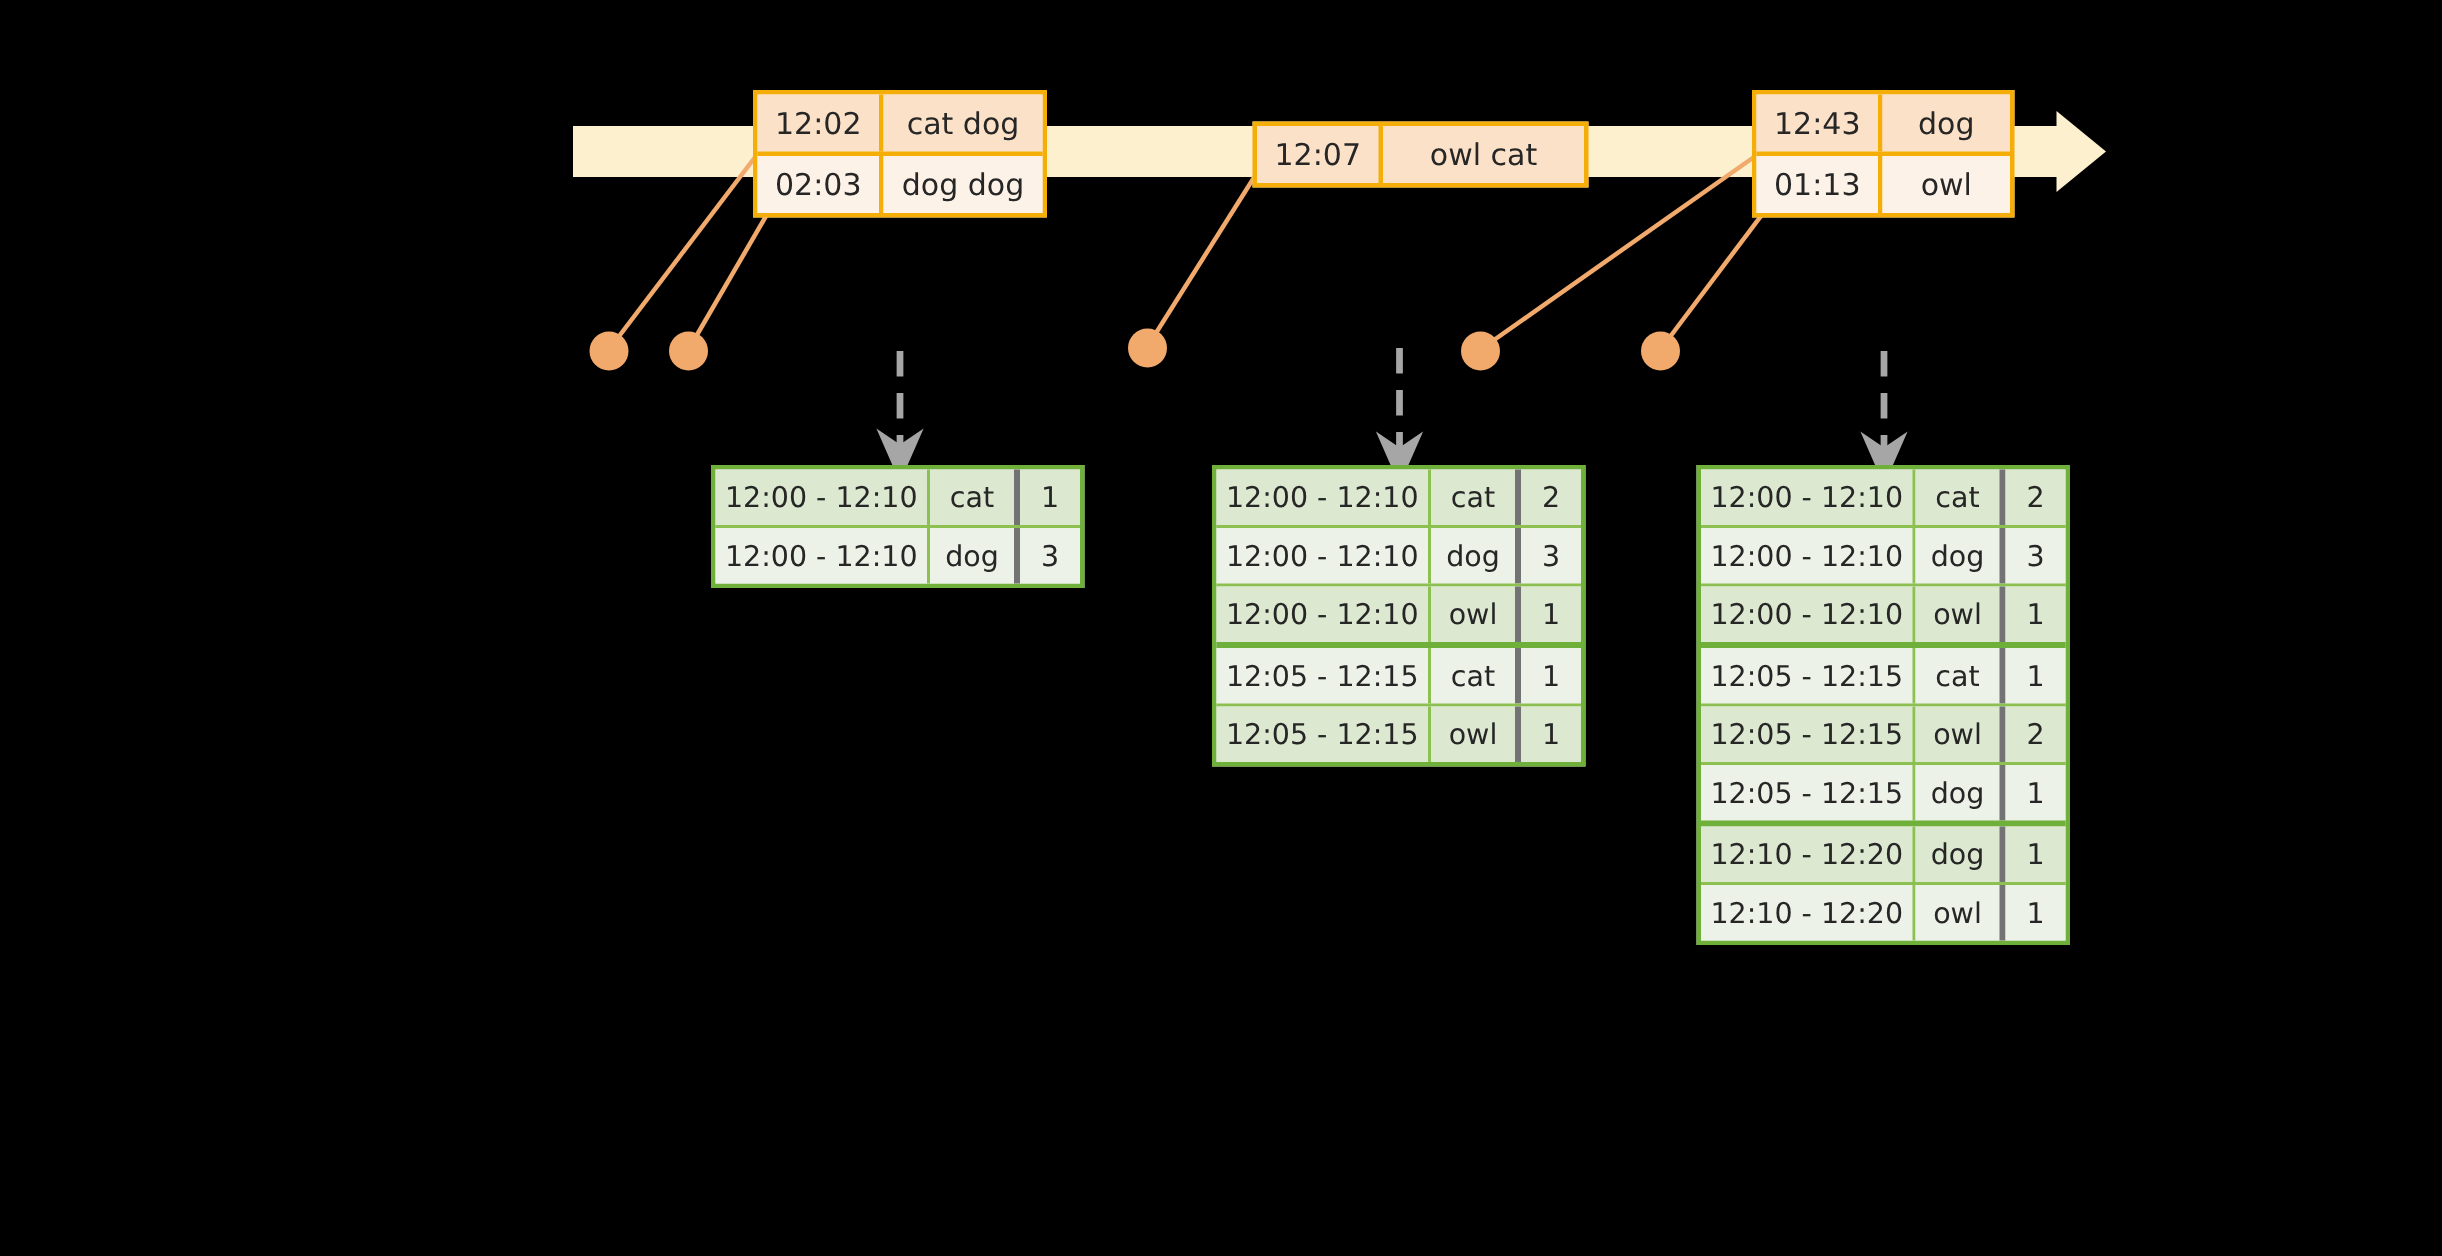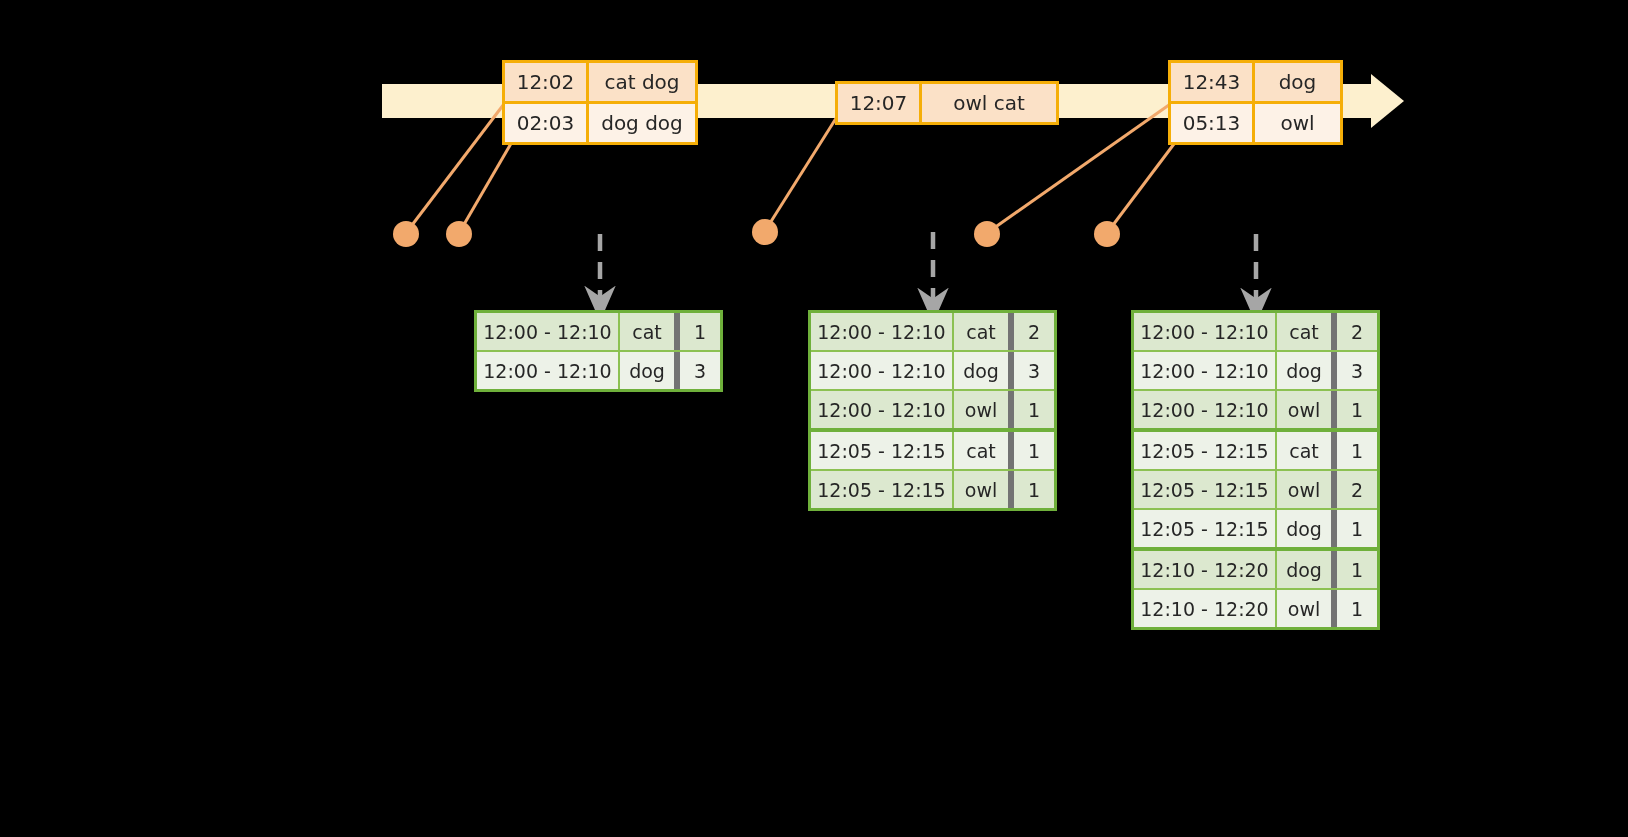--- a/index.html
+++ b/index.html
@@ -61,21 +61,21 @@
   .res-row.grp-end + .res-row{border-top:4px solid #6FB03B;}
   .res-row.shade-a .res-cell{background:#DCE8CF;}
   .res-row.shade-b .res-cell{background:#EDF2E8;}
   .res-cell{
     display:flex;align-items:center;justify-content:center;
     font-size:19px;color:#262626;
     box-sizing:border-box;
     white-space:nowrap;
   }
   .res-cell.win{border-right:2px solid #8CC152;}
-  .res-cell.key{border-right:6px solid #737373;}
+  .res-cell.key{border-right:4px solid #737373;}
   .res-cell.cnt{}
 </style>
 </head>
 <body>
 
 <div id="stage">
 
   <div class="timeline-bar" style="left:382px;top:84px;width:993px;"></div>
   <div class="timeline-head" style="left:1371px;top:74px;
               width:0;height:0;
@@ -129,21 +129,21 @@
       <div class="evt-cell words">owl cat</div>
     </div>
   </div>
 
   <div class="evt-box" style="left:1168px;top:60px;width:175px;">
     <div class="evt-row shade-a">
       <div class="evt-cell time">12:43</div>
       <div class="evt-cell words">dog</div>
     </div>
     <div class="evt-row shade-b">
-      <div class="evt-cell time">05:13</div>
+      <div class="evt-cell time">01:13</div>
       <div class="evt-cell words">owl</div>
     </div>
   </div>
 
   <div class="res-table" style="left:474px;top:310px;width:249px;">
     <div class="res-row shade-a">
       <div class="res-cell win" style="width:143px;">12:00 - 12:10</div>
       <div class="res-cell key" style="width:60px;">cat</div>
       <div class="res-cell cnt" style="flex:1;">1</div>
     </div>

